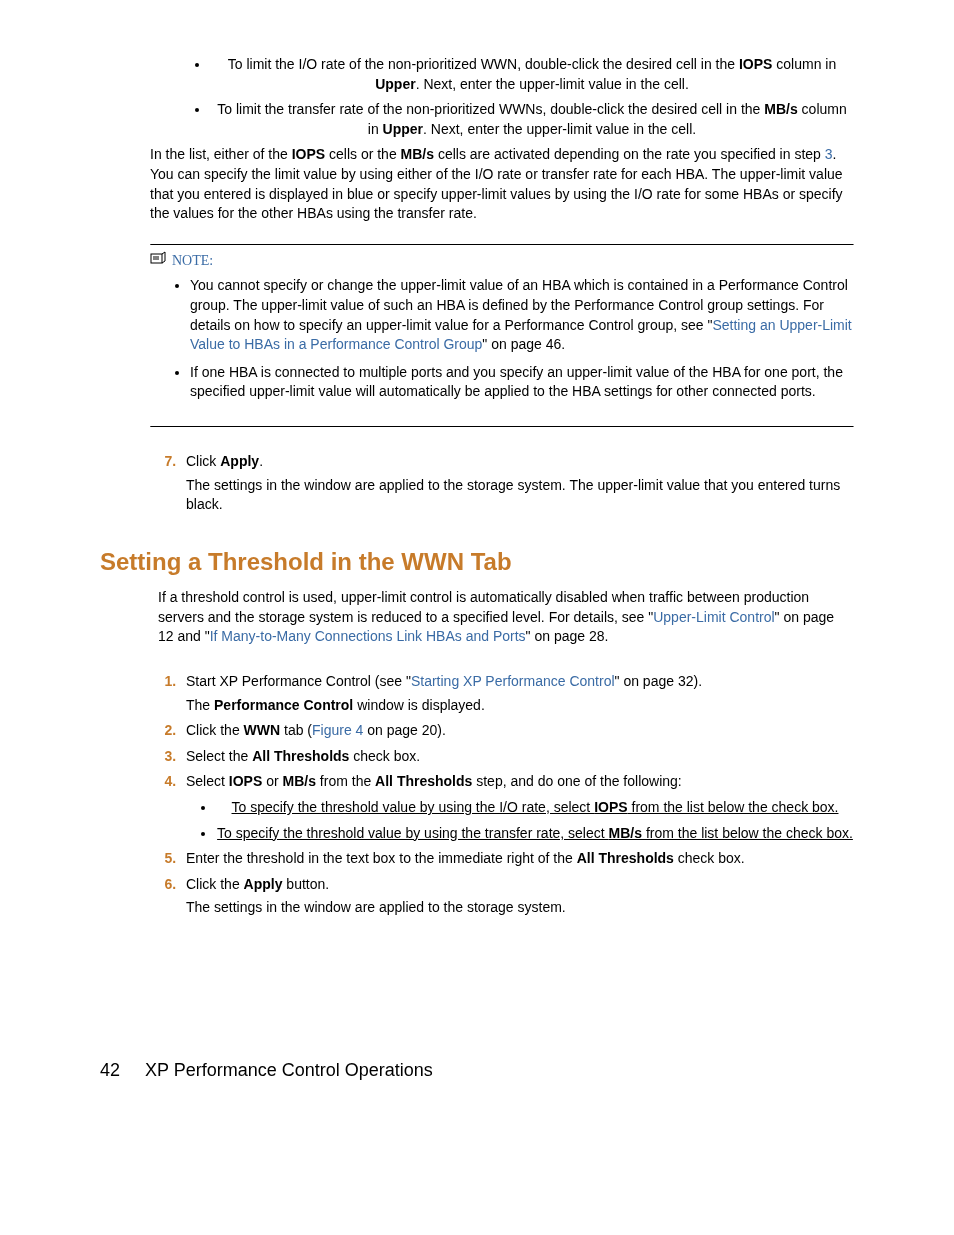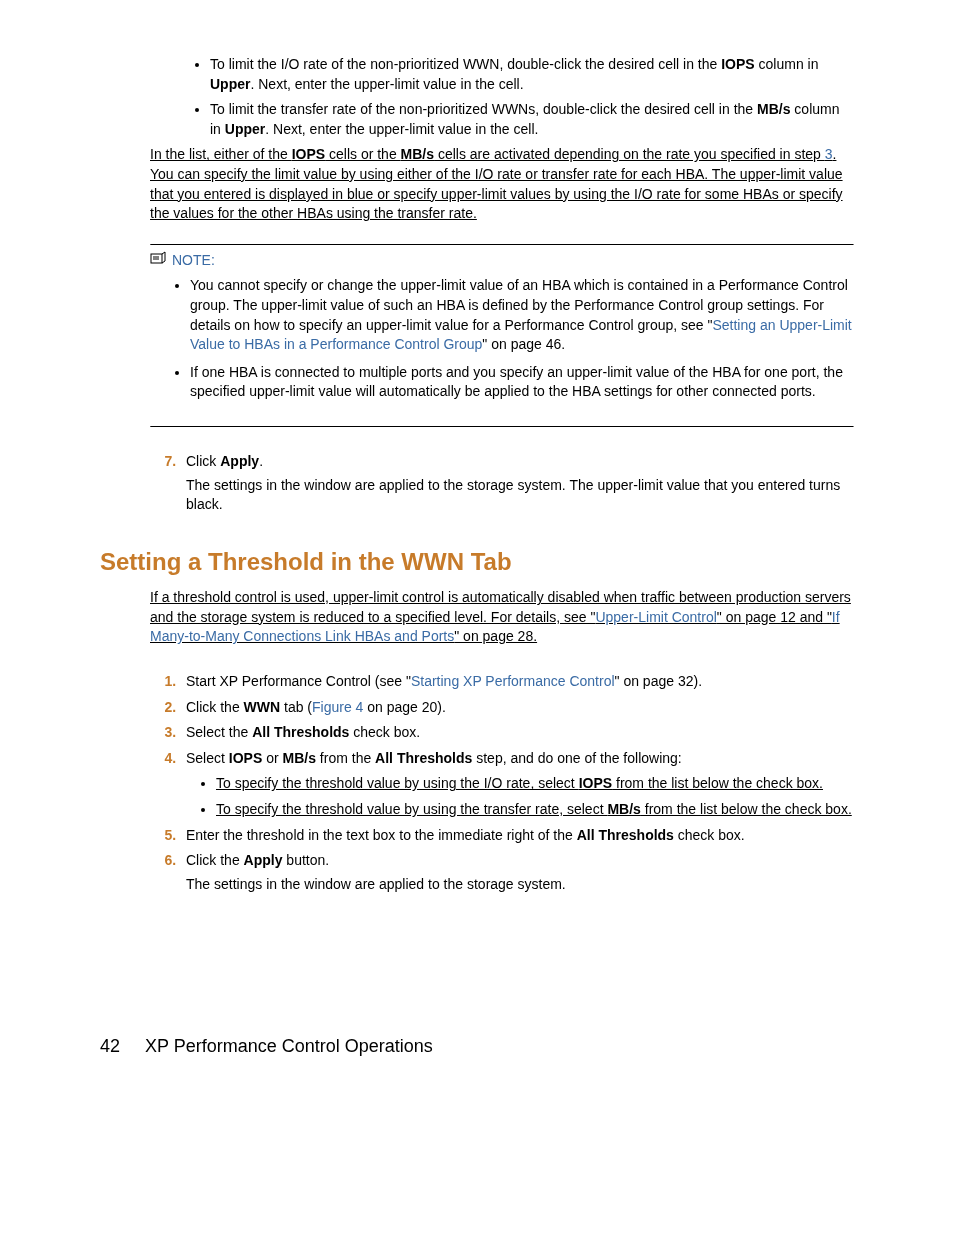--- a/index.html
+++ b/index.html
@@ -8,43 +8,43 @@
     line-height: 1.4;
     color: #000;
     background: #fff;
     margin: 0;
     padding: 50px 100px 40px 100px;
     width: 954px;
     box-sizing: border-box;
   }
   .indent-1 { margin-left: 50px; }
   .indent-2 { margin-left: 80px; }
-  ul.bullets { list-style: disc; padding-left: 30px; margin: 5px 0; }
+  ul.bullets { list-style: disc; padding-left: 30px; margin: 5px 0; text-align: center; }
   ul.bullets li { margin-bottom: 6px; }
   ol.numbers { padding-left: 30px; margin: 25px 0; }
   ol.numbers > li { margin-bottom: 6px; padding-left: 6px; }
   ol.numbers > li::marker { color: #c77b2a; font-weight: bold; }
   ol.numbers > li .sub { display:block; margin-top:4px; }
   .bold { font-weight: bold; }
   a.link { color: #3a6ba5; text-decoration: none; }
   h2.section {
     font-family: Arial, Helvetica, sans-serif;
     font-weight: 700;
     font-size: 24px;
     color: #c77b2a;
     margin: 30px 0 10px 0;
   }
   .note-box { margin: 20px 0 20px 50px; }
   .note-rule { border-top: 1px solid #000; border-bottom:none; margin:0;}
-  .note-header { color:#3a6ba5; font-size:14px; padding:6px 0 2px 0; display:flex; align-items:center; gap:6px;}
+  .note-header { color:#3a6ba5; font-size:14px; padding:6px 0 2px 0; display:flex; align-items:center; gap:6px;font-family:Liberation Serif, serif;}
   .note-body ul { list-style:disc; padding-left:40px; margin:4px 0 24px 0;}
   .note-body li { margin-bottom:8px; }
   .footer { margin-top:140px; font-size:18px; }
   .footer .pn { display:inline-block; width:40px;}
-  p { margin: 6px 0; text-decoration: underline; }
+  p { margin: 6px 8px; }
 </style>
 </head>
 <body>
 
 <div class="indent-2">
   <ul class="bullets">
     <li>
       <span>To limit the I/O rate of the non-prioritized WWN, double-click the desired cell in the </span><span class="bold">IOPS</span><span> column in </span><span class="bold">Upper</span><span>. Next, enter the upper-limit value in the cell.</span>
     </li>
     <li>
@@ -95,20 +95,21 @@
 <h2 class="section">Setting a Threshold in the WWN Tab</h2>
 
 <div class="indent-1">
   <p>
     <span>If a threshold control is used, upper-limit control is automatically disabled when traffic between production servers and the storage system is reduced to a specified level. For details, see "</span><a class="link">Upper-Limit Control</a><span>" on page 12 and "</span><a class="link">If Many-to-Many Connections Link HBAs and Ports</a><span>" on page 28.</span>
   </p>
 
   <ol class="numbers">
     <li>
       <span>Start XP Performance Control (see "</span><a class="link">Starting XP Performance Control</a><span>" on page 32).</span>
+      <span class="sub"><span>The </span><span class="bold">Performance Control</span><span> window is displayed.</span></span>
     </li>
     <li>
       <span>Click the </span><span class="bold">WWN</span><span> tab (</span><a class="link">Figure 4</a><span> on page 20).</span>
     </li>
     <li>
       <span>Select the </span><span class="bold">All Thresholds</span><span> check box.</span>
     </li>
     <li>
       <span>Select </span><span class="bold">IOPS</span><span> or </span><span class="bold">MB/s</span><span> from the </span><span class="bold">All Thresholds</span><span> step, and do one of the following:</span>
       <ul class="bullets" style="margin-top:6px;text-decoration:underline;">

